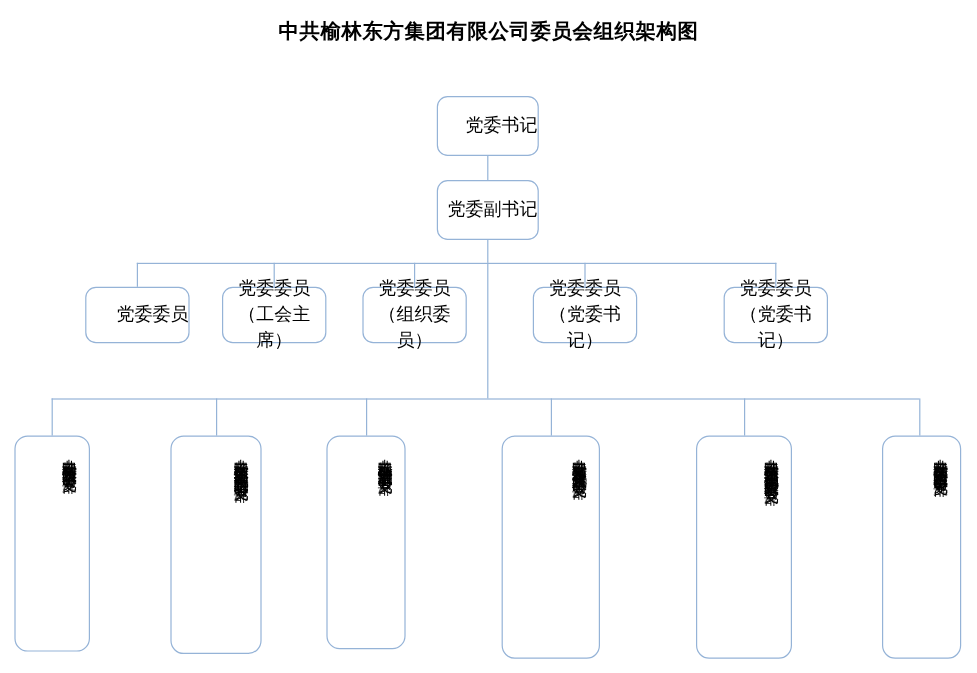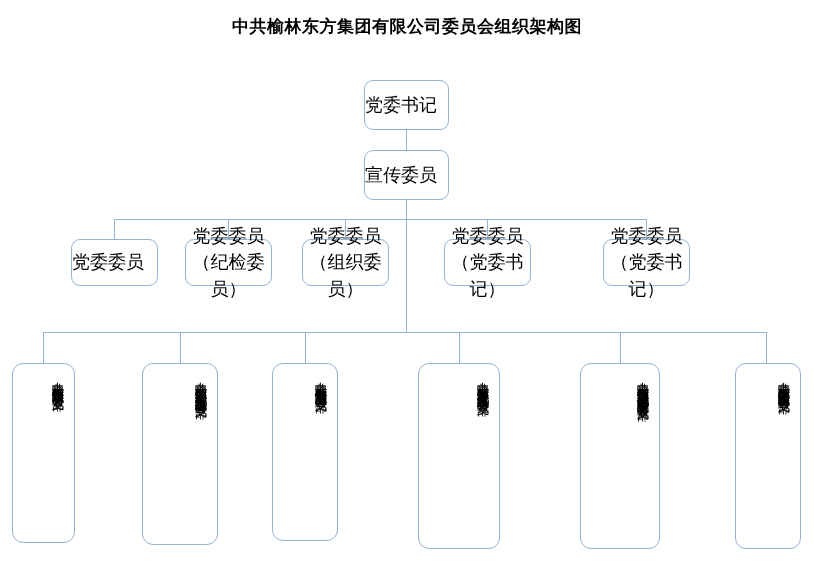--- a/index.html
+++ b/index.html
@@ -20,23 +20,23 @@
   }
 
   .node{
     position:absolute;
     box-sizing:border-box;
     border:1px solid #95b3d7;
     border-radius:9px;
     background:#ffffff;
     display:flex;
     align-items:center;
-    justify-content:flex-start;
+    justify-content:flex-end;
     color:#000000;
-    font-size:18px;
+    font-size:15px;
     line-height:1.45;
     text-align:center;
   }
   .node .lbl{display:block;}
 
   
   .node.vert{
     writing-mode:vertical-rl;
     align-items:flex-start;
     justify-content:flex-start;
@@ -84,31 +84,31 @@
   <div class="line vline" style="left:305px;top:332px;height:31px;"></div>
   <div class="line vline" style="left:459px;top:332px;height:31px;"></div>
   <div class="line vline" style="left:620px;top:332px;height:31px;"></div>
   <div class="line vline" style="left:766px;top:332px;height:31px;"></div>
 
   <div class="node" style="left:364px;top:80px;width:85px;height:50px;">
     <span class="lbl">党委书记</span>
   </div>
 
   <div class="node" style="left:364px;top:150px;width:85px;height:50px;">
-    <span class="lbl">宣传委员</span>
+    <span class="lbl">党委副书记</span>
   </div>
 
   <div class="node" style="left:71px;top:239px;width:87px;height:47px;">
     <span class="lbl">党委委员</span>
   </div>
 
   <div class="node" style="left:185px;top:239px;width:87px;height:47px;">
     <span class="lbl">
         <span style="display:block">党委委员</span>
-        <span style="display:block">（纪检委员）</span>
+        <span style="display:block">（工会主席）</span>
       </span>
   </div>
 
   <div class="node" style="left:302px;top:239px;width:87px;height:47px;">
     <span class="lbl">
         <span style="display:block">党委委员</span>
         <span style="display:block">（组织委员）</span>
       </span>
   </div>
 

